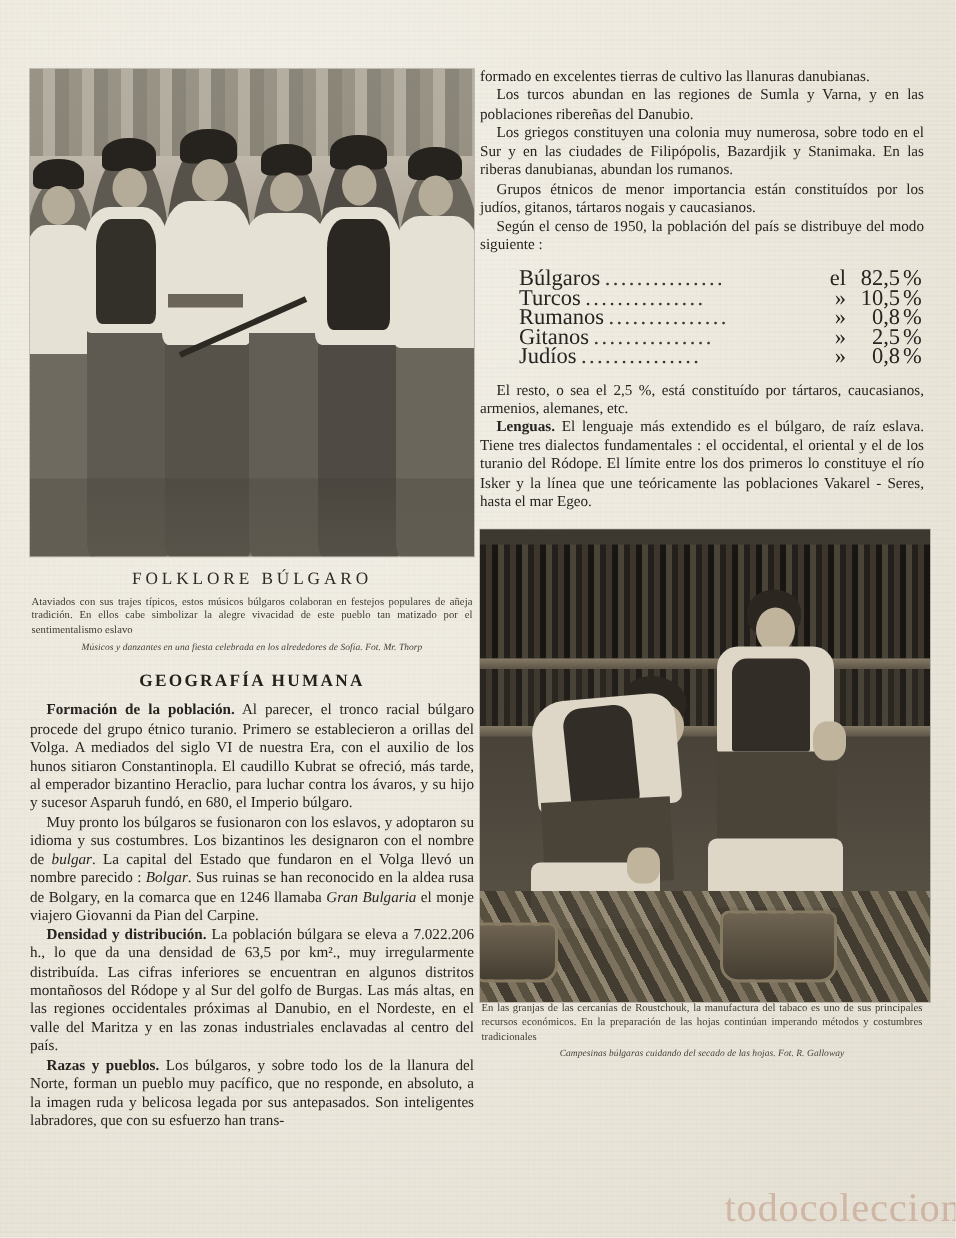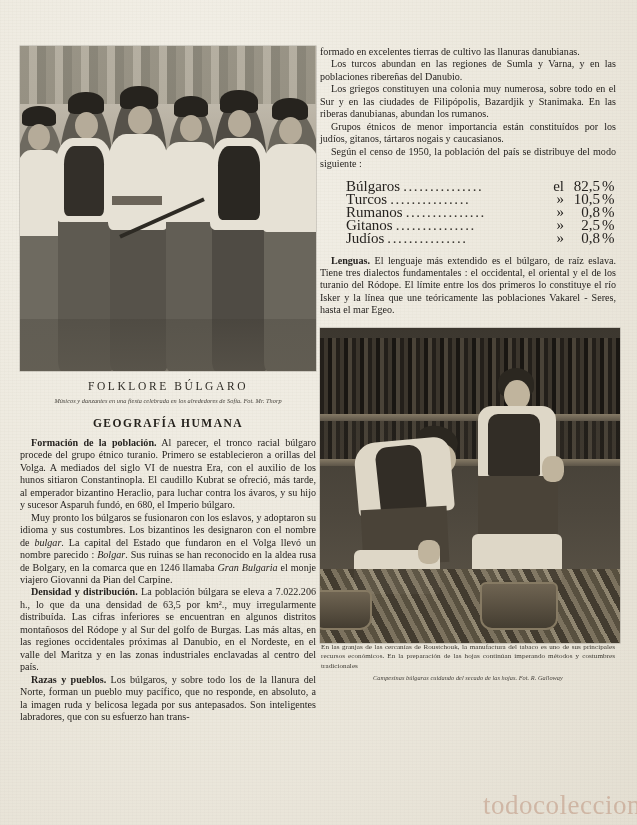--- a/index.html
+++ b/index.html
@@ -236,20 +236,21 @@
       <div class="fig" style="left:244px;width:58px;height:258px;background:#6a665c;"></div>
       <div class="hat" style="left:252px;top:52px;width:36px;height:22px;"></div>
       <div class="face" style="left:259px;top:71px;width:23px;height:27px;"></div>
       <div class="shirt" style="left:242px;top:98px;width:58px;height:88px;"></div>
 
       <div style="position:absolute;left:96px;top:170px;width:92px;height:4px;background:#2d2a24;transform:rotate(-24deg);"></div>
       <div style="position:absolute;left:0;right:0;bottom:0;height:52px;background:linear-gradient(180deg,rgba(60,56,48,.25),rgba(90,85,74,.55));"></div>
     </div>
 
     <div class="capttl">FOLKLORE BÚLGARO</div>
+    <div class="capbody">Ataviados con sus trajes típicos, estos músicos búlgaros colaboran en festejos populares de añeja tradición. En ellos cabe simbolizar la alegre vivacidad de este pueblo tan matizado por el sentimentalismo eslavo</div>
     <div class="capcredit">Músicos y danzantes en una fiesta celebrada en los alrededores de Sofía. Fot. Mr. Thorp</div>
 
     <div class="secttl">GEOGRAFÍA HUMANA</div>
 
     <p class="body">
       <span class="lead">Formación de la población.</span><span> Al parecer, el tronco racial búlgaro procede del grupo étnico turanio. Primero se establecieron a orillas del Volga. A mediados del siglo VI de nuestra Era, con el auxilio de los hunos sitiaron Constantinopla. El caudillo Kubrat se ofreció, más tarde, al emperador bizantino Heraclio, para luchar contra los ávaros, y su hijo y sucesor Asparuh fundó, en 680, el Imperio búlgaro.</span>
     </p>
 
     <p class="body">
       <span>Muy pronto los búlgaros se fusionaron con los eslavos, y adoptaron su idioma y sus costumbres. Los bizantinos les designaron con el nombre de </span><span class="it">bulgar</span><span>. La capital del Estado que fundaron en el Volga llevó un nombre parecido : </span><span class="it">Bolgar</span><span>. Sus ruinas se han reconocido en la aldea rusa de Bolgary, en la comarca que en 1246 llamaba </span><span class="it">Gran Bulgaria</span><span> el monje viajero Giovanni da Pian del Carpine.</span>
@@ -303,20 +304,21 @@
       </div>
       <div class="row">
         <span class="nm">Judíos</span>
         <span class="dots">...............</span>
         <span class="pre">»</span>
         <span class="val">0,8</span>
         <span class="pc">%</span>
       </div>
     </div>
 
+    <p class="body">El resto, o sea el 2,5 %, está constituído por tártaros, caucasianos, armenios, alemanes, etc.</p>
 
     <p class="body">
       <span class="lead">Lenguas.</span><span> El lenguaje más extendido es el búlgaro, de raíz eslava. Tiene tres dialectos fundamentales : el occidental, el oriental y el de los turanio del Ródope. El límite entre los dos primeros lo constituye el río Isker y la línea que une teóricamente las poblaciones Vakarel - Seres, hasta el mar Egeo.</span>
     </p>
 
     <div class="photo photo2 p2 p2bg" style="margin-top:11px;">
       <div class="sky p2bg"></div>
 
       <div class="leafrow" style="top:10px;height:76px;"></div>
       <div class="beam" style="top:86px;"></div>

